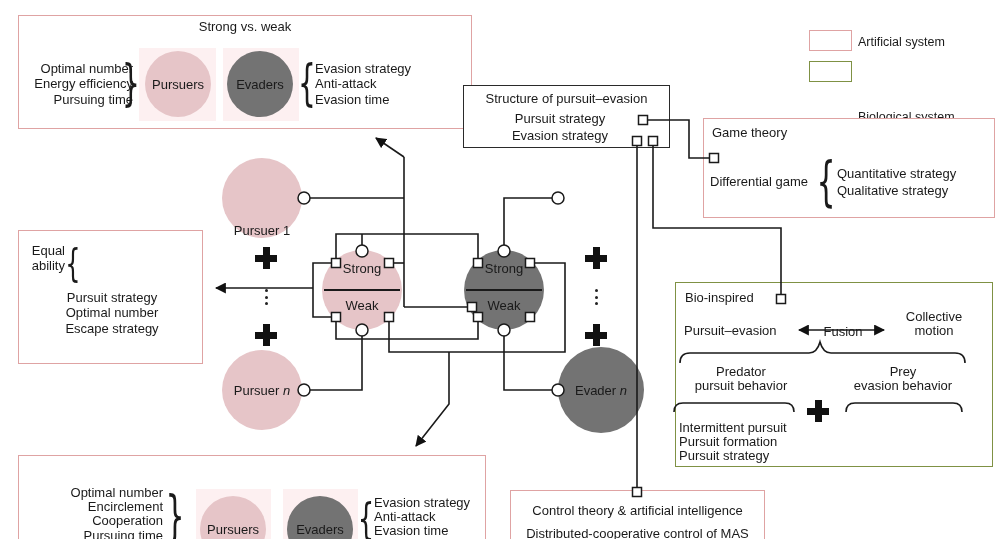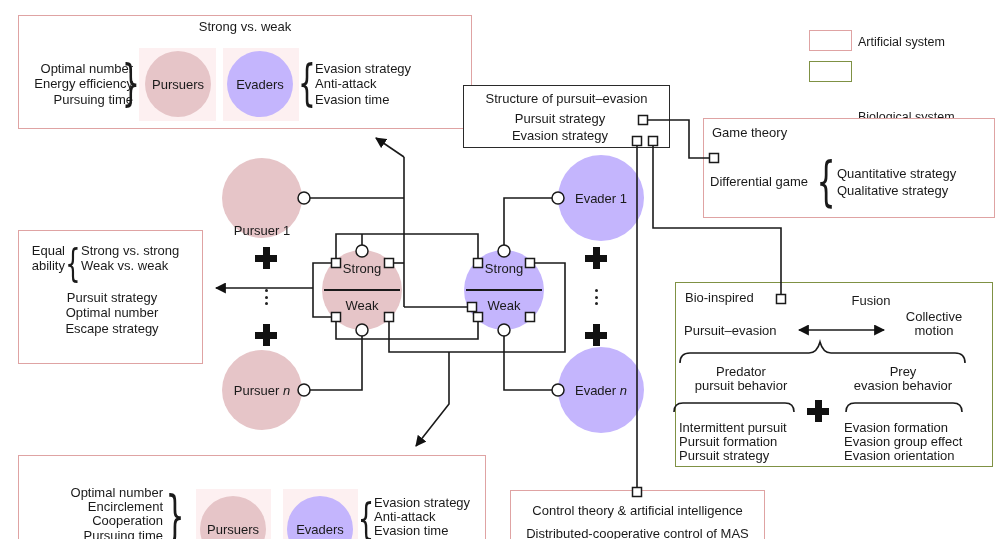--- a/index.html
+++ b/index.html
@@ -12,21 +12,21 @@
   .box-green{border-color:#7f9144;}
   .t{position:absolute;font-size:13px;line-height:14.5px;white-space:nowrap;color:#1a1a1a;}
   .tc{text-align:center;}
   .tr{text-align:right;}
   .lh14{line-height:14.2px;}
   .lh15{line-height:15.3px;}
   .lh16{line-height:16.5px;}
   .circle{position:absolute;border-radius:50%;display:flex;align-items:center;justify-content:center;
           font-size:13px;color:#1a1a1a;}
   .pinkc{background:#e6c5c8;}
-  .bluec{background:#c4b5fd;}
+  .bluec{background:#737373;}
   .bgsq{position:absolute;background:#fdf0f1;}
   .gdiv{position:absolute;left:2px;right:2px;top:50%;height:1.4px;margin-top:-0.7px;background:#1a1a1a;}
   .glabel{position:absolute;left:0;right:0;text-align:center;font-size:13px;}
   .brace{position:absolute;font-family:"DejaVu Sans",sans-serif;font-weight:400;color:#1a1a1a;}
   .plus{position:absolute;width:22px;height:22px;}
   .plus i{position:absolute;background:#111;}
   .plus .bv{left:7.5px;top:0;width:7px;height:22px;}
   .plus .bh{left:0;top:7.5px;width:22px;height:7px;}
   .vdots{position:absolute;display:flex;flex-direction:column;gap:3.5px;}
   .vdots i{width:3px;height:3px;border-radius:50%;background:#222;}
@@ -88,56 +88,47 @@
       <div>Qualitative strategy</div>
     </div>
   </div>
 
   <div class="box" style="left:18px;top:230px;width:185px;height:134px;">
     <div class="t tr lh15" style="left:0;width:46px;top:12px;">
       <div>Equal</div>
       <div>ability</div>
     </div>
     <span class="brace" style="left:54px;top:33px;font-size:24px;transform:translate(-50%,-50%) scaleY(1.6);">{</span>
-    <div class="t lh15" style="left:62px;top:12px;">
-      <div>Strong vs. strong</div>
-      <div>Weak vs. weak</div>
-    </div>
     <div class="t tc lh15" style="left:8px;width:170px;top:59px;">
       <div>Pursuit strategy</div>
       <div>Optimal number</div>
       <div>Escape strategy</div>
     </div>
   </div>
 
   <div class="box box-green" style="left:675px;top:282px;width:318px;height:185px;">
     <div class="t" style="left:9px;top:8px;">Bio-inspired</div>
     <div class="t" style="left:8px;top:41px;">Pursuit–evasion</div>
-    <div class="t" style="left:167px;top:18px;transform:translate(-50%,-50%);margin-left:28px;">Fusion</div>
+    <div class="t" style="left:167px;top:49px;transform:translate(-50%,-50%);">Fusion</div>
     <div class="t tc" style="left:206px;width:104px;top:27px;line-height:14px;">
       <div>Collective</div>
       <div>motion</div>
     </div>
     <div class="t tc" style="left:162px;width:130px;top:82px;line-height:14px;">
       <div>Prey</div>
       <div>evasion behavior</div>
     </div>
     <div class="t tc" style="left:0;width:130px;top:82px;line-height:14px;">
       <div>Predator</div>
       <div>pursuit behavior</div>
     </div>
     <div class="t lh14" style="left:3px;top:138px;">
       <div>Intermittent pursuit</div>
       <div>Pursuit formation</div>
       <div>Pursuit strategy</div>
-    </div>
-    <div class="t lh14" style="left:168px;top:138px;">
-      <div>Evasion formation</div>
-      <div>Evasion group effect</div>
-      <div>Evasion orientation</div>
     </div>
     <div class="plus" style="left:131px;top:117px;">
         <i class="bv"></i>
         <i class="bh"></i>
       </div>
   </div>
 
   <div class="box" style="left:18px;top:455px;width:468px;height:105px;">
     <div class="t tr lh14" style="left:10px;width:134px;top:30px;">
       <div>Optimal number</div>
@@ -165,23 +156,20 @@
   <div class="box" style="left:510px;top:490px;width:255px;height:60px;">
     <div class="t tc" style="left:0;width:100%;top:13px;">Control theory &amp; artificial intelligence</div>
     <div class="t tc" style="left:0;width:100%;top:36px;">Distributed-cooperative control of MAS</div>
   </div>
 
   <div class="circle pinkc" style="left:222px;top:158px;width:80px;height:80px;align-items:flex-end;">
     <span>Pursuer 1</span>
   </div>
   <div class="circle pinkc" style="left:222px;top:350px;width:80px;height:80px;">
     <span><span>Pursuer </span><i>n</i></span>
-  </div>
-  <div class="circle bluec" style="left:558px;top:155px;width:86px;height:86px;">
-    <span>Evader 1</span>
   </div>
   <div class="circle bluec" style="left:558px;top:347px;width:86px;height:86px;">
     <span><span>Evader </span><i>n</i></span>
   </div>
 
   <div class="circle pinkc" style="left:322px;top:250px;width:80px;height:80px;">
     <div class="glabel" style="top:11px;">Strong</div>
     <div class="gdiv"></div>
     <div class="glabel" style="top:48px;">Weak</div>
   </div>

